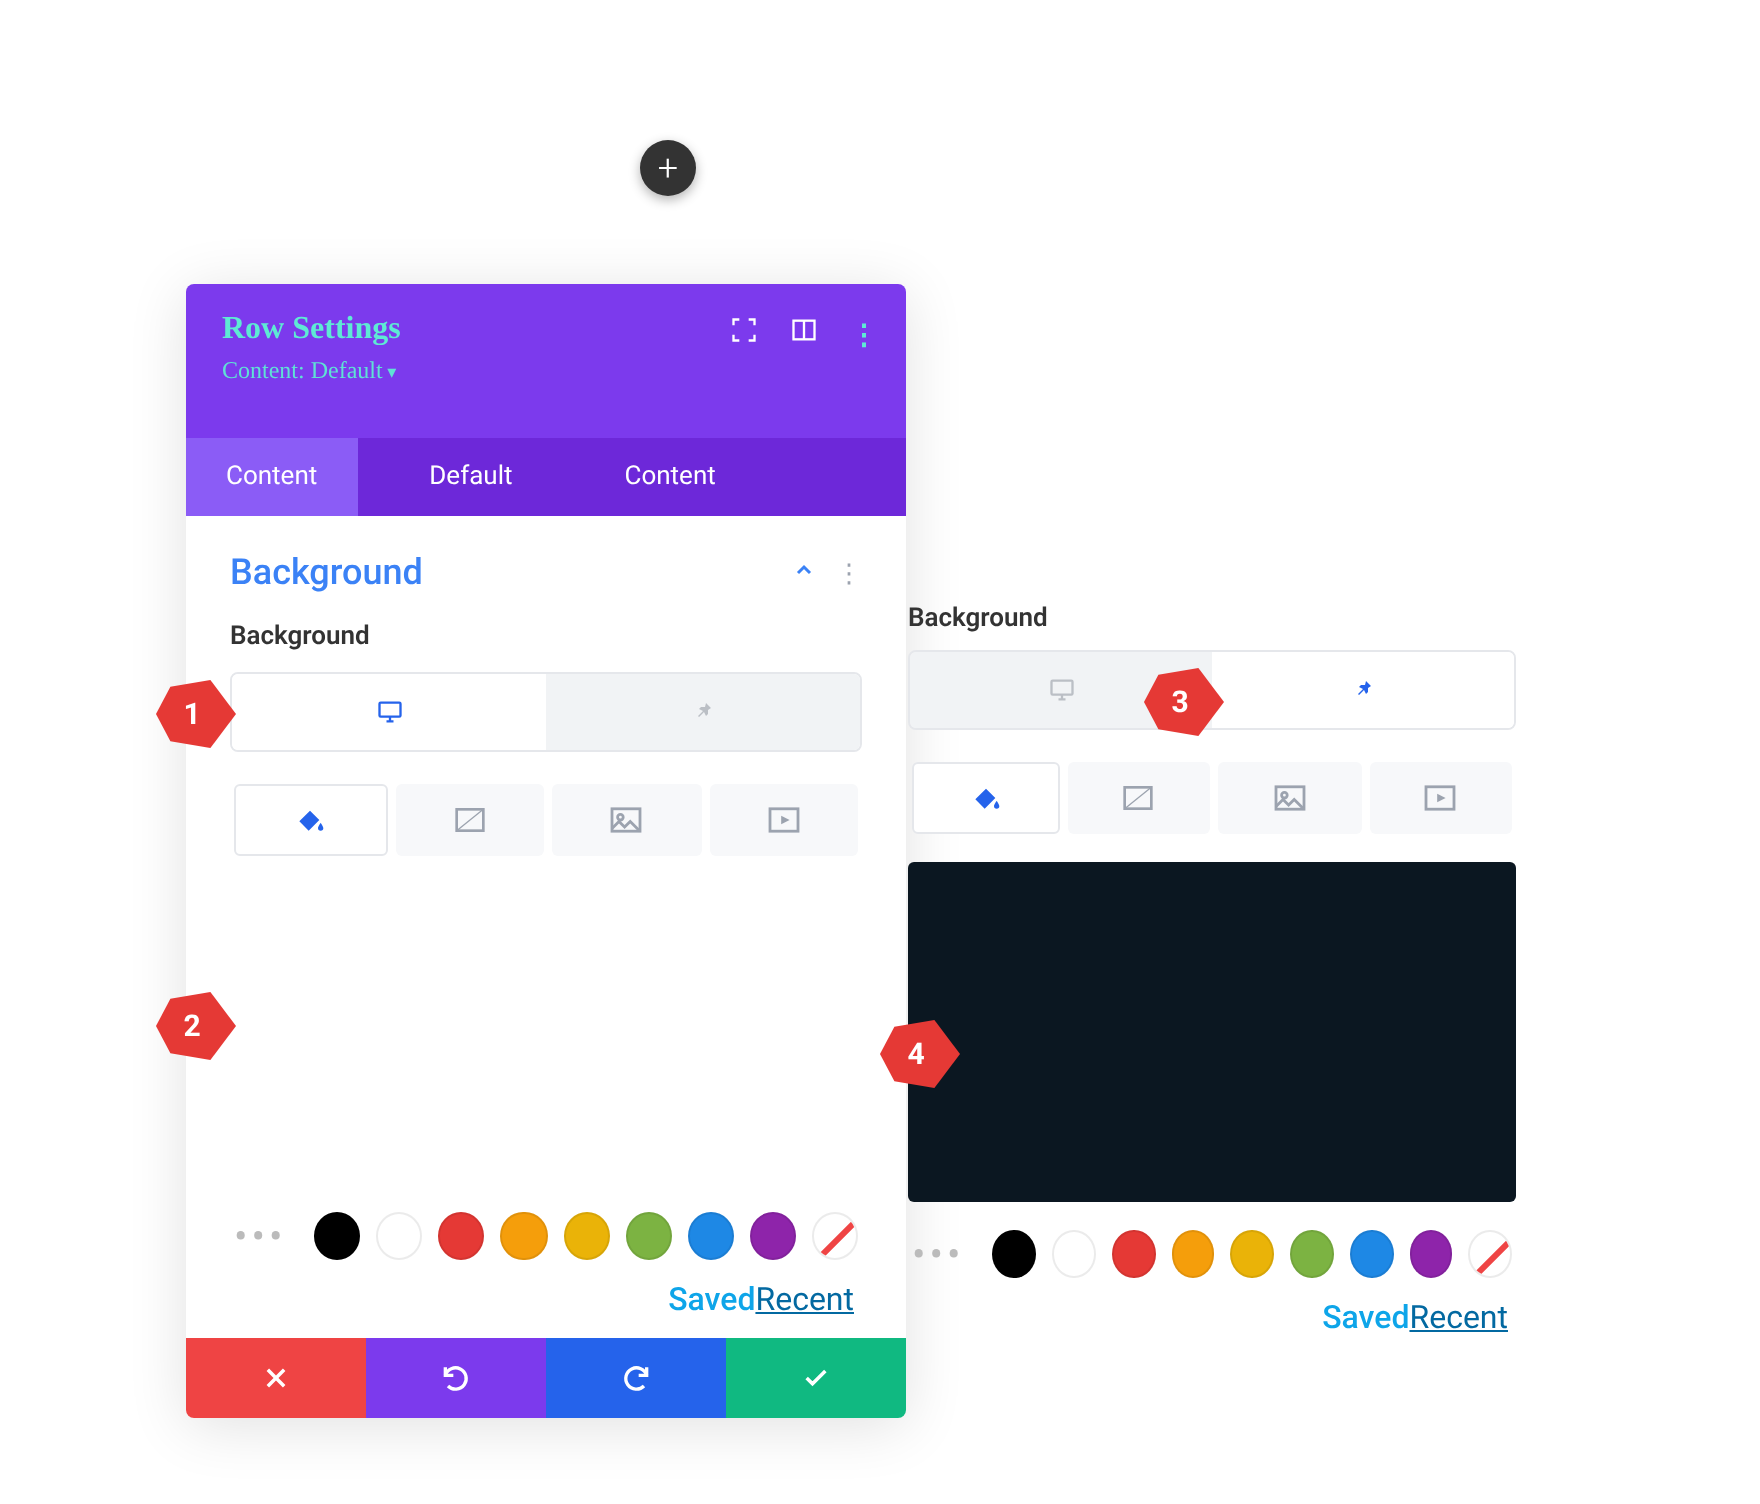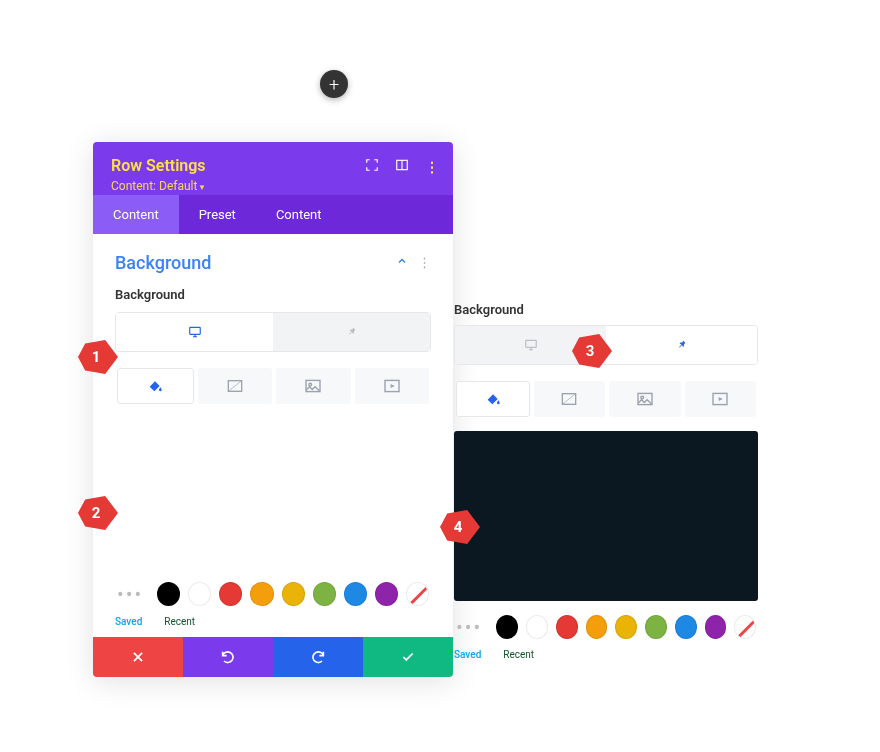--- a/index.html
+++ b/index.html
@@ -23,36 +23,38 @@
     background: #fff;
     box-shadow: 0 4px 30px rgba(0,0,0,0.12);
     border-radius: 4px;
     overflow: hidden;
   }
   .panel-left { top: 142px; left: 93px; }
 
   .panel-header {
     background: #8E2DE2;
     background: linear-gradient(to bottom, #7c3aed, #7c3aed);
-    color: #fde047;
-    padding: 14px 18px 2px;
+    color: #5eead4;
+    padding: 14px 18px 26px;
     position: relative;
+    font-family: Liberation Serif, serif;
   }
   .panel-header .title { font-size: 16px; font-weight: 600; }
   .panel-header .preset { font-size: 12px; margin-top: 4px; opacity: 0.95; cursor: pointer; }
   .panel-header .preset::after { content: " \25BE"; font-size: 9px; }
   .panel-header .hdr-icons {
     position: absolute; right: 14px; top: 16px;
     display: flex; gap: 16px; align-items: center;
   }
   .hdr-icons span { cursor: pointer; font-size: 14px; }
 
   .tabs {
     display: flex;
     background: #6d28d9;
+    gap: 16px;
   }
   .tab {
     flex: 0 0 auto;
     padding: 12px 20px;
     color: #fff;
     font-size: 13px;
     cursor: pointer;
   }
   .tab.active { background: #8b5cf6; }
 
@@ -105,25 +107,25 @@
   .swatch.none {
     background: #fff;
     position: relative; overflow: hidden;
   }
   .swatch.none::after {
     content: ""; position: absolute; left: -4px; top: 50%; width: 32px; height: 3px;
     background: #ef4444; transform: rotate(-45deg);
   }
 
   .swatch-labels {
-    display: flex; justify-content: flex-start; gap: 22px;
-    font-size: 10px; margin-top: 10px; padding-right: 4px;
+    display: flex; justify-content: flex-end; gap: 0;
+    font-size: 16px; margin-top: 10px; padding-right: 4px;
   }
   .swatch-labels .saved { color: #0ea5e9; font-weight: 500; cursor: pointer;}
-  .swatch-labels .recent { color: #14532d; cursor: pointer;}
+  .swatch-labels .recent { color: #0369a1; cursor: pointer; text-decoration: underline;}
 
   .footer-btns { display: flex; }
   .footer-btn {
     flex: 1; height: 40px; display: flex; align-items: center; justify-content: center;
     color: #fff; font-size: 15px; cursor: pointer;
   }
   .fb-cancel { background: #ef4444; }
   .fb-undo { background: #7c3aed; }
   .fb-redo { background: #2563eb; }
   .fb-save { background: #10b981; }
@@ -174,21 +176,21 @@
             <rect x="3" y="4" width="18" height="16"></rect>
             <path d="M12 4v16"></path>
           </svg>
       </span>
       <span style="font-weight:bold;">⋮</span>
     </div>
   </div>
 
   <div class="tabs" style="background:#6d28d9;">
     <div class="tab active">Content</div>
-    <div class="tab">Preset</div>
+    <div class="tab">Default</div>
     <div class="tab">Content</div>
   </div>
 
   <div class="section">
     <div class="section-title-row">
       <div class="section-title">Background</div>
       <div class="section-ctrls">
         <span>
           <svg width="12" height="12" viewBox="0 0 24 24" fill="none" stroke="#3b82f6" stroke-width="3">
               <path d="M6 15l6-6 6 6"></path>

